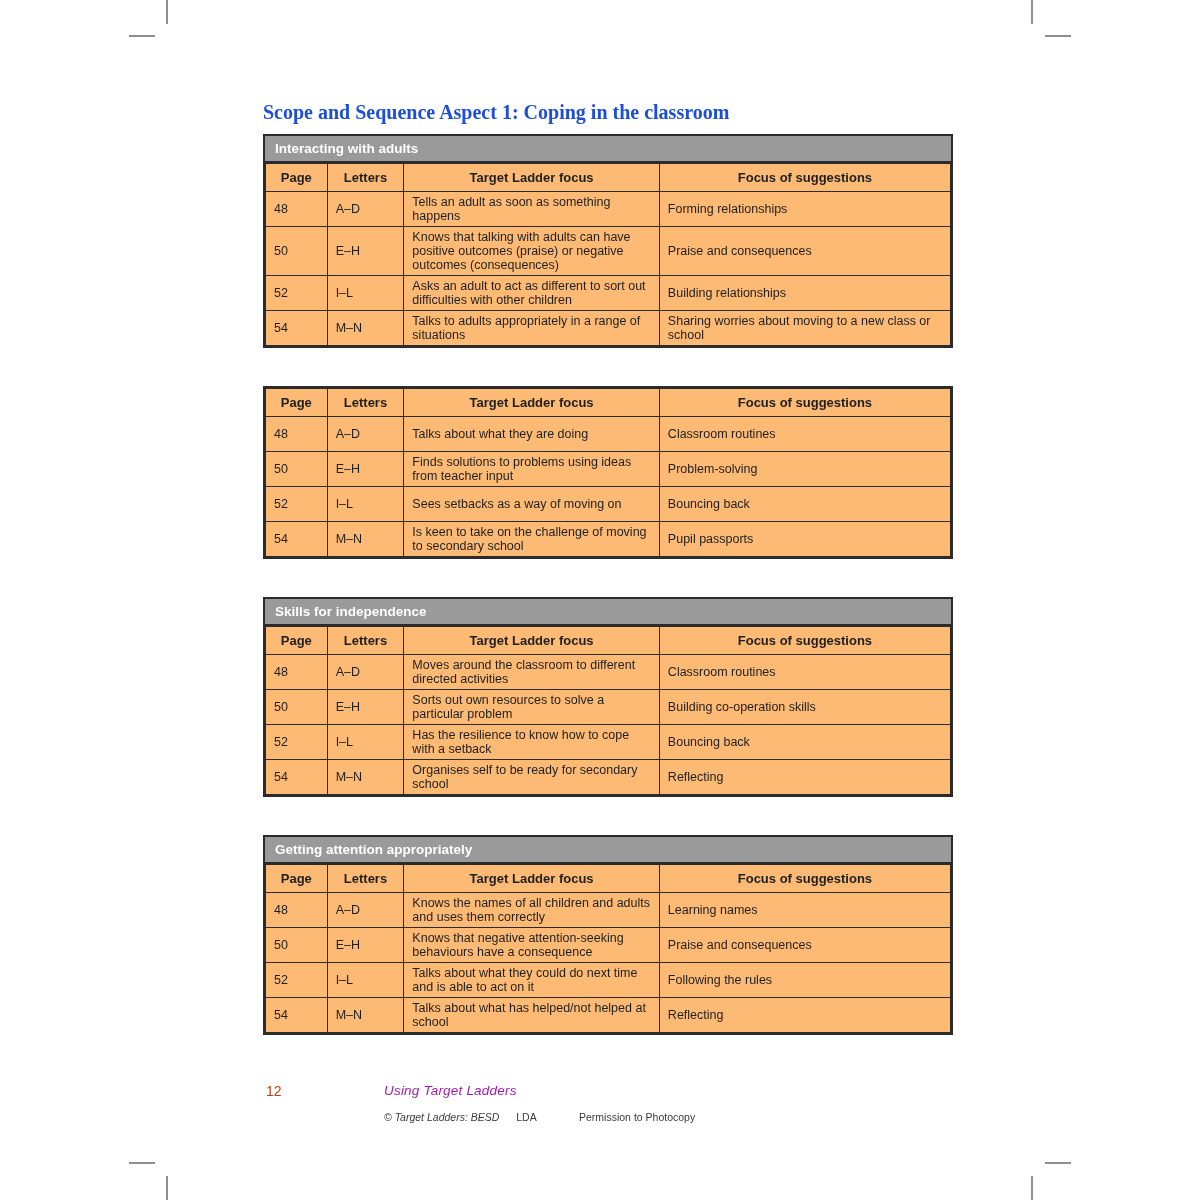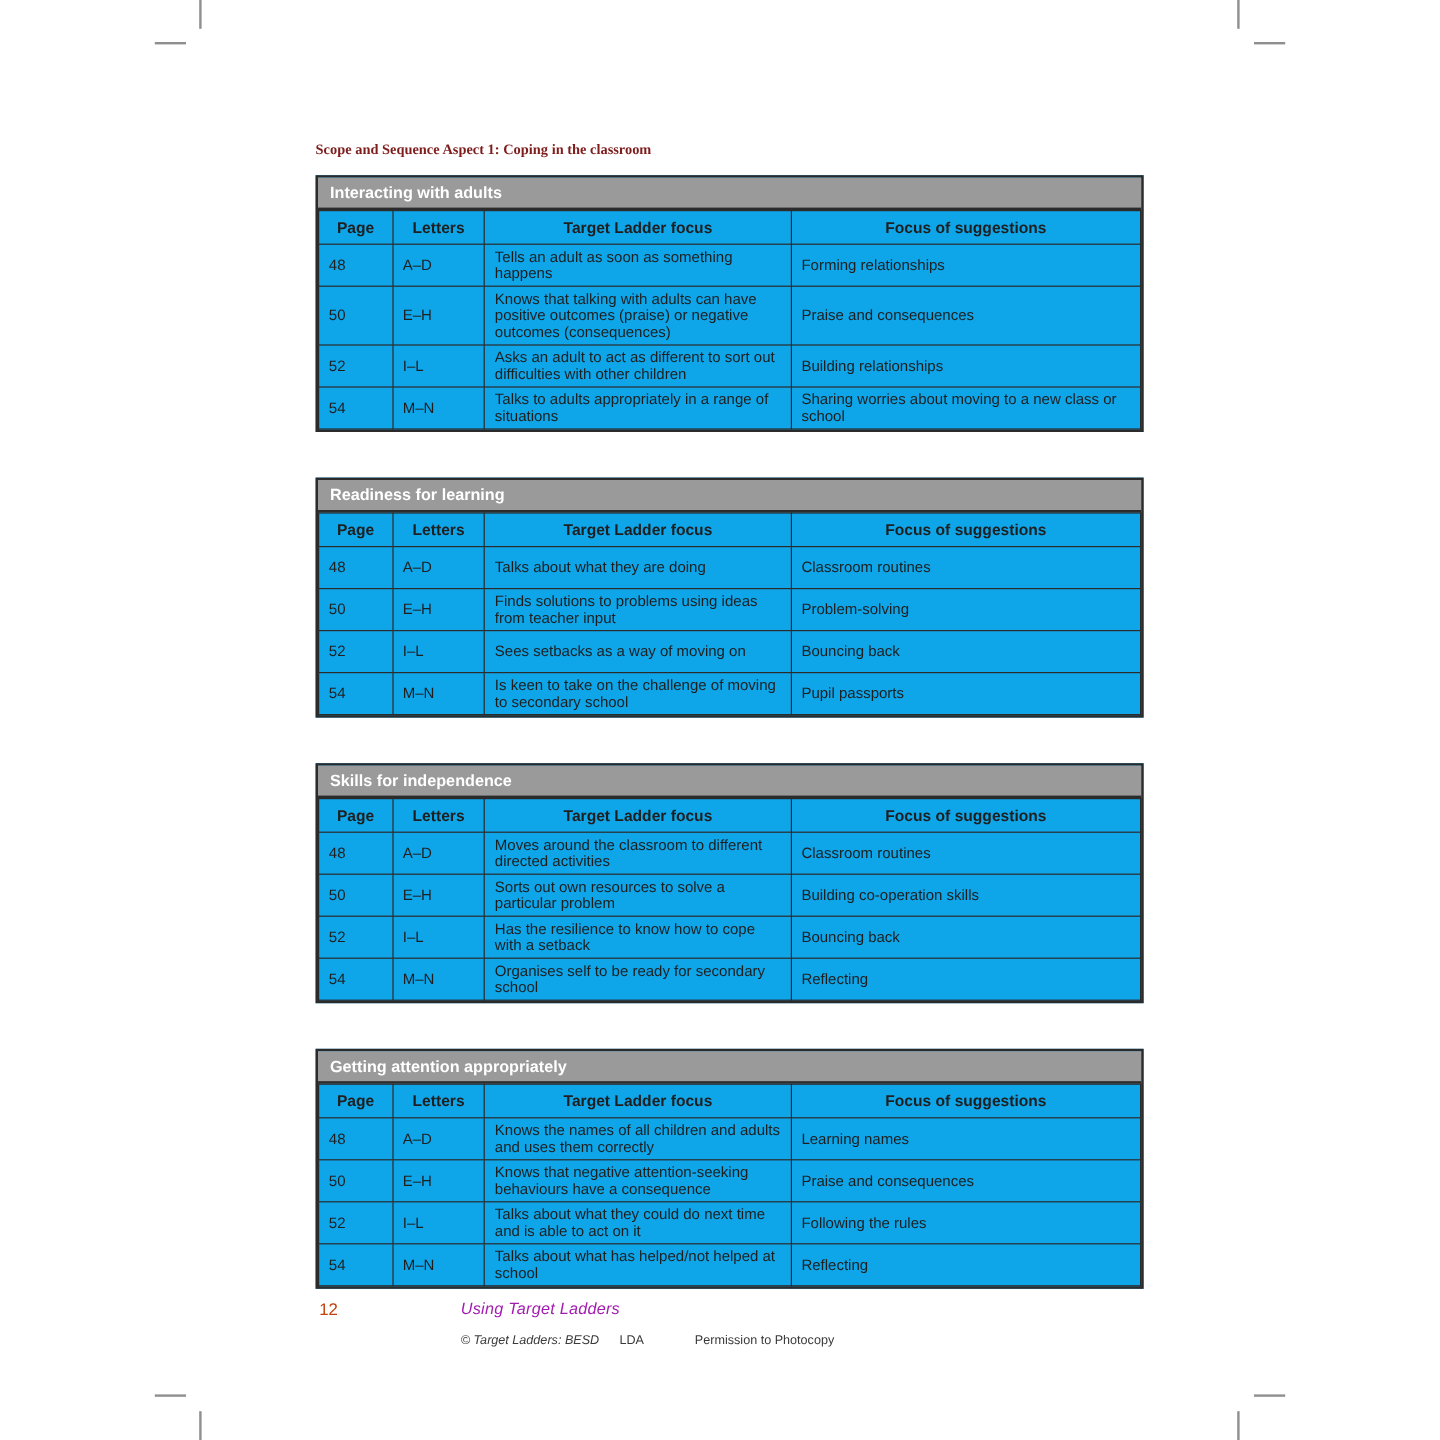--- a/index.html
+++ b/index.html
@@ -16,26 +16,26 @@
   .crop.tr-v { left:1031px; top:0; }
   .crop.tr-h { left:1045px; top:35px; }
   .crop.bl-h { left:129px; top:1162px; }
   .crop.bl-v { left:166px; top:1176px; }
   .crop.br-h { left:1045px; top:1162px; }
   .crop.br-v { left:1031px; top:1176px; }
 
   .content { position:absolute; left:263px; top:99px; width:690px; }
 
   .doc-title {
-    font-family:"Liberation Serif", serif; font-size:12px; line-height:19px;
-    margin:16px 0 12px 0; color:#7f1d1d;
+    font-family:"Liberation Serif", serif; font-size:20px; line-height:19px;
+    margin:4px 0 12px 0; color:#1d4ed8;
   }
   .doc-title .t-bold { font-weight:bold; }
 
-  .tbl-section { border:2px solid #2b2b2b; margin-bottom:38px; background:#0ea5e9; }
+  .tbl-section { border:2px solid #2b2b2b; margin-bottom:38px; background:#fdba74; }
   .band {
     background:#9a9a9a; color:#ffffff; font-weight:bold; font-size:13.5px;
     line-height:17px; padding:4px 10px; border-bottom:2px solid #2b2b2b;
   }
   table.grid { width:100%; border-collapse:collapse; table-layout:fixed; }
   table.grid th, table.grid td {
     border:1px solid #2b2b2b; text-align:left; vertical-align:middle;
     padding:3px 8px; font-size:12.5px; line-height:14px; color:#1f1f1f;
     overflow:hidden;
   }
@@ -115,21 +115,20 @@
             <td>54</td>
             <td>M–N</td>
             <td>Talks to adults appropriately in a range of situations</td>
             <td>Sharing worries about moving to a new class or school</td>
           </tr>
         </tbody>
       </table>
     </section>
 
     <section class="tbl-section">
-      <div class="band"><span>Readiness for learning</span></div>
       <table class="grid">
         <colgroup>
             <col class="c-page">
             <col class="c-letters">
             <col class="c-focus">
             <col class="c-sugg">
           </colgroup>
         <thead>
           <tr>
             <th>Page</th>

